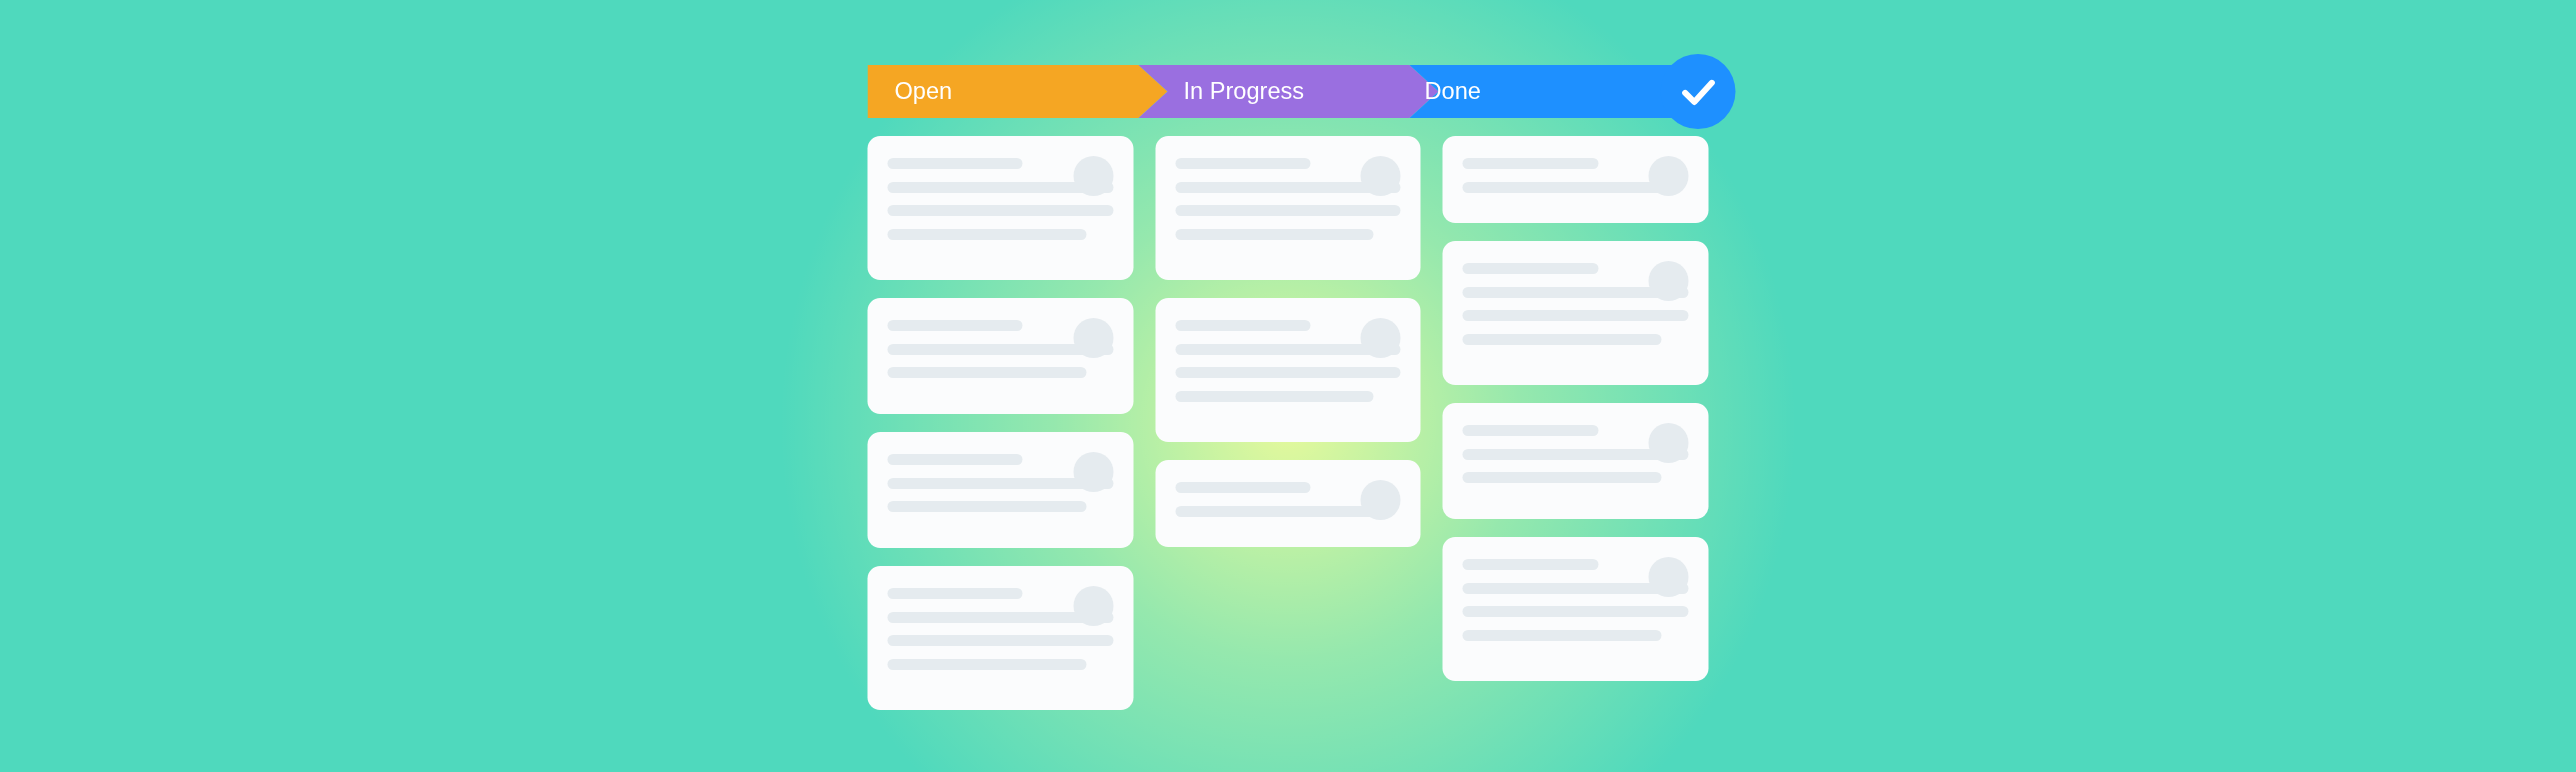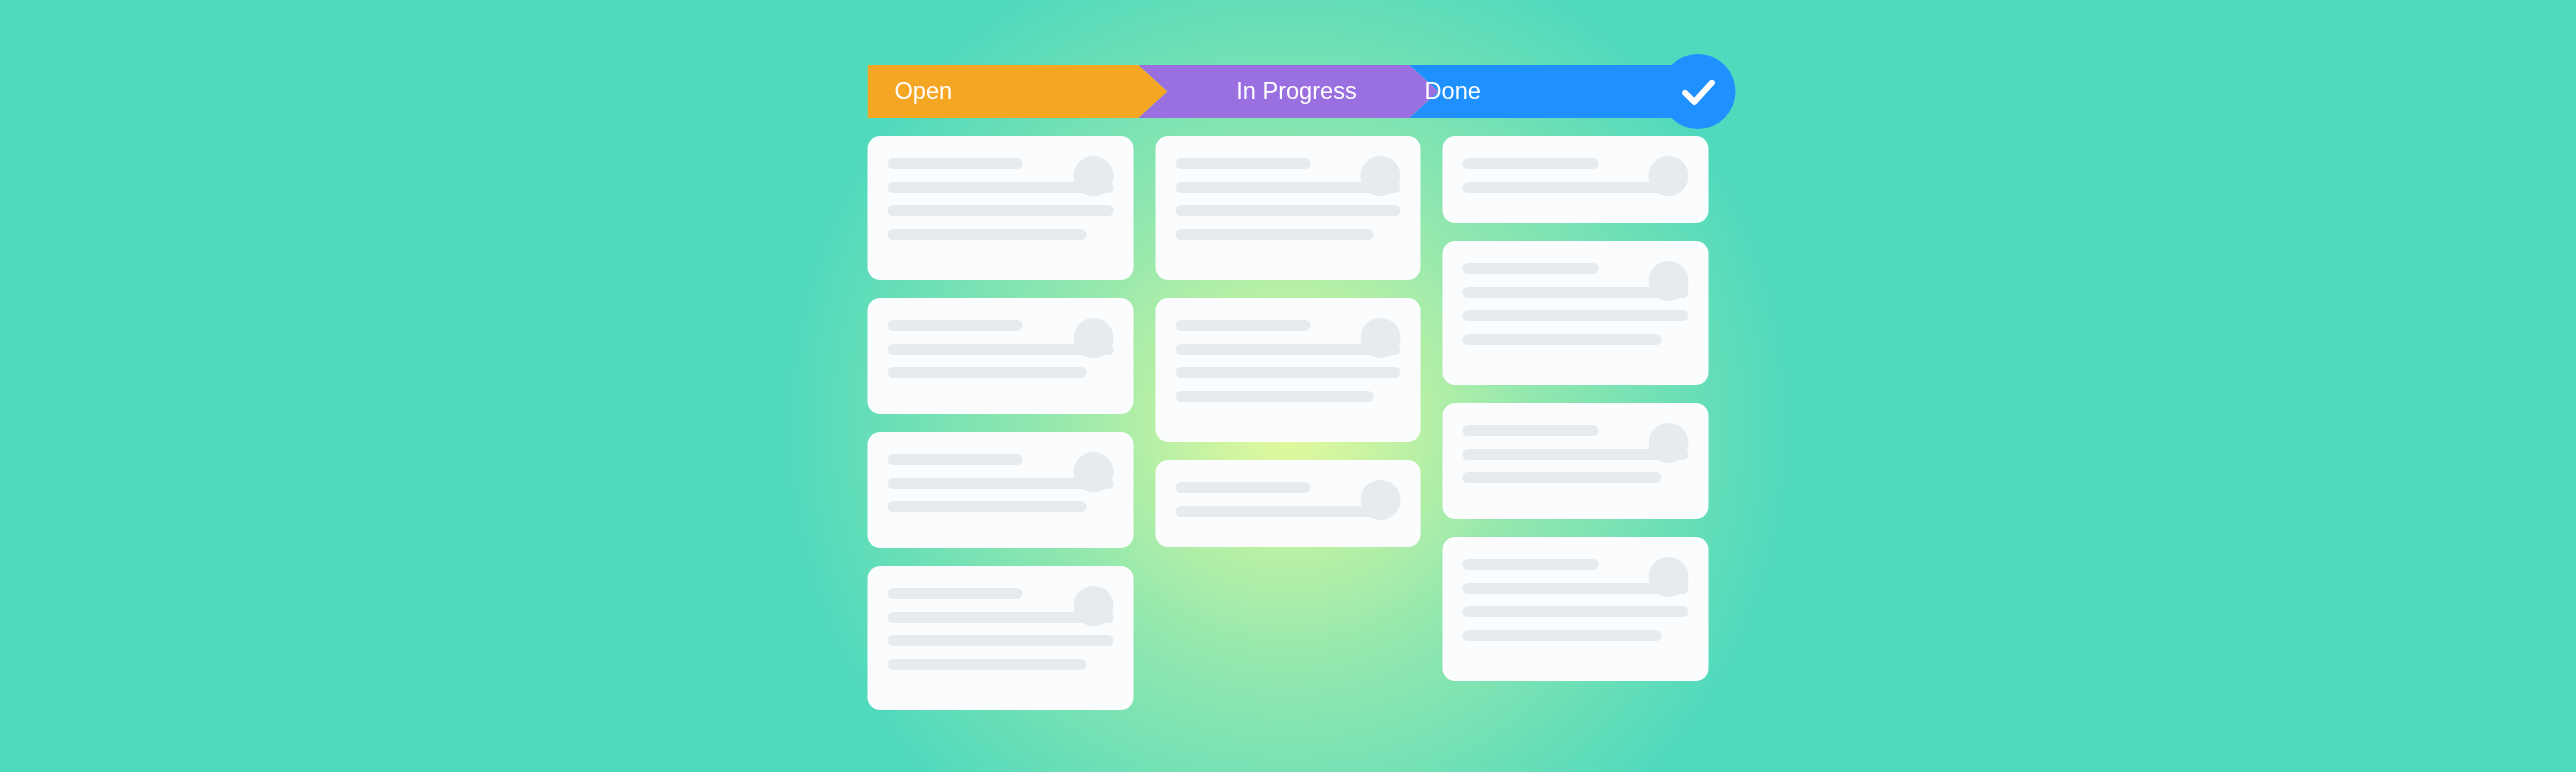--- a/index.html
+++ b/index.html
@@ -110,21 +110,21 @@
   <div class="stages">
 
     <svg class="stage-svg" viewBox="0 0 330 58" preserveAspectRatio="none" style="left:0; width:300px;">
       <polygon points="0,0 298,0 330,29 298,58 0,58" fill="#f5a623"></polygon>
     </svg>
     <div class="stage-label" style="left:0; width:271px;">Open</div>
 
     <svg class="stage-svg" viewBox="0 0 330 58" preserveAspectRatio="none" style="left:271px; width:300px;">
       <polygon points="0,0 298,0 330,29 298,58 0,58 32,29" fill="#9a6fe0"></polygon>
     </svg>
-    <div class="stage-label" style="left:271px; width:271px; padding-left:45px;text-align:center;">In Progress</div>
+    <div class="stage-label" style="left:271px; width:271px; padding-left:45px;">In Progress</div>
 
     <svg class="stage-svg" viewBox="0 0 330 58" preserveAspectRatio="none" style="left:542px; width:300px;">
       <polygon points="0,0 330,0 330,58 0,58 32,29" fill="#1e90ff"></polygon>
     </svg>
     <div class="stage-label" style="left:512px; width:271px; padding-left:45px;">Done</div>
 
     <div class="badge" style="right:-27px; top:-11px;">
       <svg viewBox="0 0 24 24">
         <path d="M4 12.5 L9.5 18 L20 6.5" fill="none" stroke="#ffffff" stroke-width="3.6" stroke-linecap="round" stroke-linejoin="round"></path>
       </svg>

